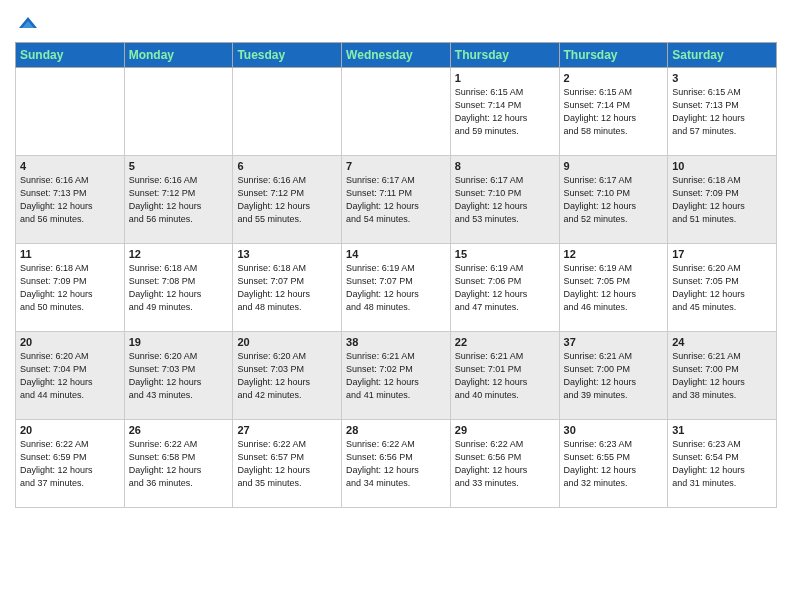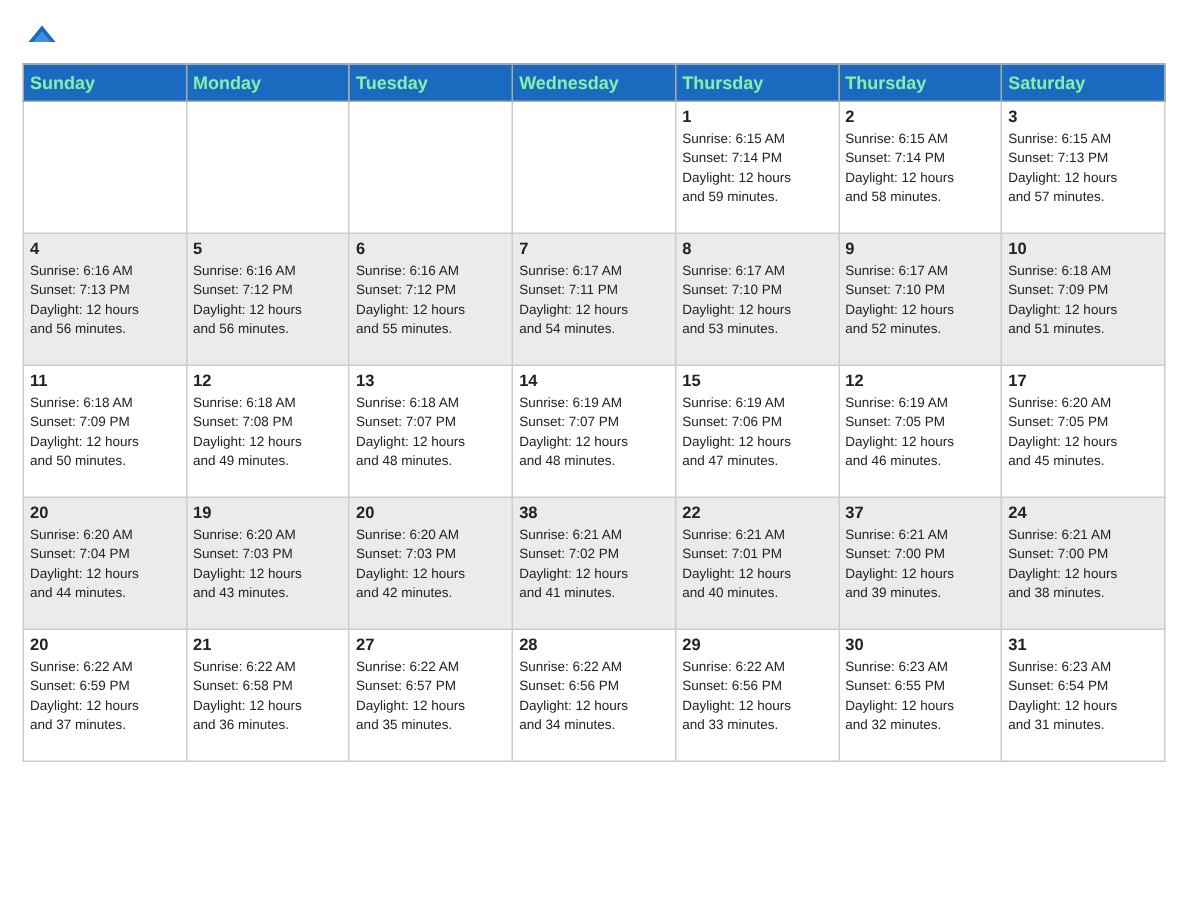--- a/index.html
+++ b/index.html
@@ -324,21 +324,21 @@
       </tr>
       <tr>
         <td>
           <span class="day-number">20</span>
           <div class="day-info" style="white-space: pre-line;">Sunrise: 6:22 AM
 Sunset: 6:59 PM
 Daylight: 12 hours
 and 37 minutes.</div>
         </td>
         <td>
-          <span class="day-number">21</span>
+          <span class="day-number">26</span>
           <div class="day-info" style="white-space: pre-line;">Sunrise: 6:22 AM
 Sunset: 6:58 PM
 Daylight: 12 hours
 and 36 minutes.</div>
         </td>
         <td>
           <span class="day-number">27</span>
           <div class="day-info" style="white-space: pre-line;">Sunrise: 6:22 AM
 Sunset: 6:57 PM
 Daylight: 12 hours

